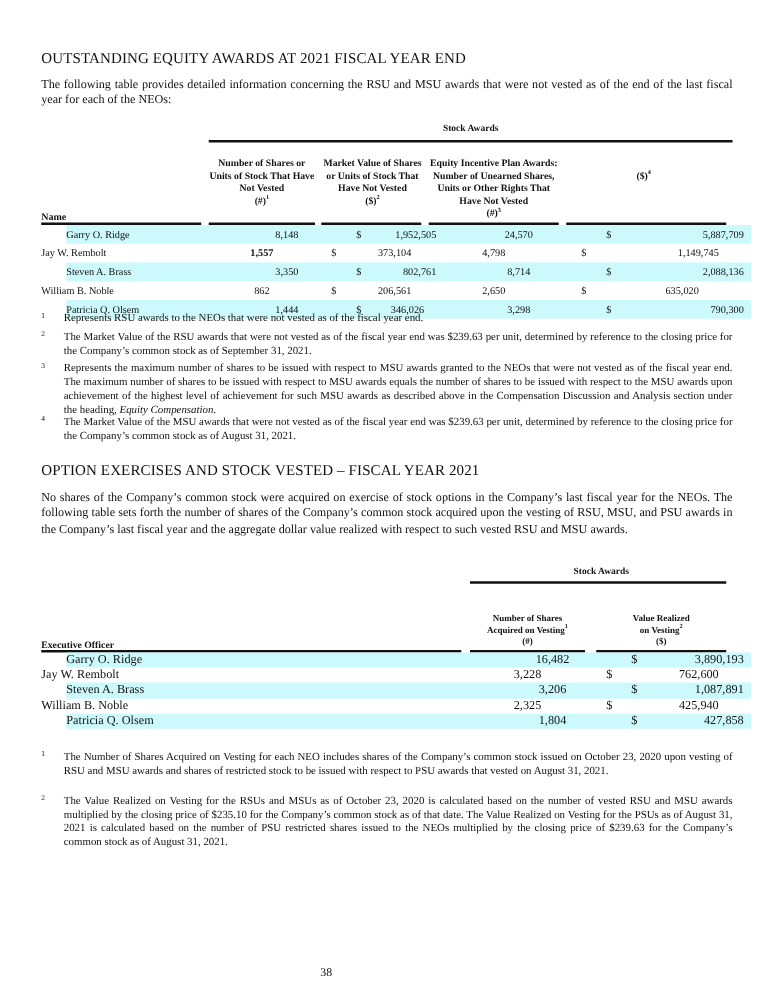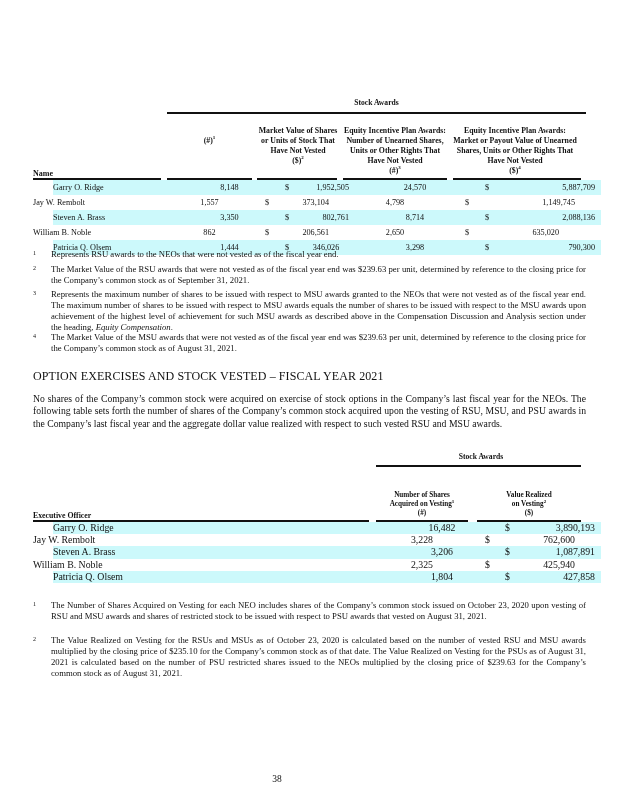--- a/index.html
+++ b/index.html
@@ -25,48 +25,50 @@
   .row { position: absolute; left: 0; height: 15px; }
   .row.shade { background: #ccf9fb; margin-left: 20px; }
   .cell { position: absolute; top: 0; line-height: 15px; white-space: nowrap; }
   .cell.c { text-align: center; }
   .cell.r { text-align: right; }
   .fn { position: absolute; left: 33px; width: 553px; font-size: 8.7px; line-height: 11px; }
   .fn .num { position: absolute; left: 0; top: -1px; font-size: 6px; }
   .fn .txt { position: absolute; left: 18px; width: 535px; text-align: justify; }
   .sup { font-size: 5px; vertical-align: super; line-height: 0; }
   .it { font-style: italic; }
-  .pagenum { position: absolute; left: 16px; width: 522px; top: 774px; text-align: center; font-size: 9.5px; }
+  .pagenum { position: absolute; left: 0; width: 522px; top: 774px; text-align: center; font-size: 9.5px; }
 </style>
 </head>
 <body>
 
 <div class="page">
 
+  <div class="h1">OUTSTANDING EQUITY AWARDS AT 2021 FISCAL YEAR END</div>
+  <div class="para" style="top:62px;">The following table provides detailed information concerning the RSU and MSU awards that were not vested as of the end of the last fiscal year for each of the NEOs:</div>
 
   <div class="t1">
     <div class="sa-header" style="top:6px;">Stock Awards</div>
     <div class="sa-rule" style="left:134px; top:20px; width:419px;"></div>
 
     <div class="namehead" style="top:77px;">Name</div>
 
     <div class="colhead" style="left:134px; top:34px; width:85px;">
-      <br>
+      <span>Number of Shares or Units of Stock That Have Not Vested</span><br>
       <span>(#)</span><span class="sup">1</span>
     </div>
     <div class="colhead" style="left:224px; top:34px; width:82px;">
       <span>Market Value of Shares or Units of Stock That Have Not Vested</span><br>
       <span>($)</span><span class="sup">2</span>
     </div>
     <div class="colhead" style="left:308px; top:34px; width:108px;">
       <span>Equity Incentive Plan Awards: Number of Unearned Shares, Units or Other Rights That Have Not Vested</span><br>
       <span>(#)</span><span class="sup">3</span>
     </div>
     <div class="colhead" style="left:420px; top:34px; width:124px;">
-      <span>Equity Incentive Plan Awards: Market or Payout Value of Unearned Shares, Units or Other Rights That Have Not Vested</span><br>
+      <br>
       <span>($)</span><span class="sup">4</span>
     </div>
 
     <div class="hrule" style="left:0; top:86px; width:128px;"></div>
     <div class="hrule" style="left:134px; top:86px; width:85px;"></div>
     <div class="hrule" style="left:224px; top:86px; width:80px;"></div>
     <div class="hrule" style="left:310px; top:86px; width:104px;"></div>
     <div class="hrule" style="left:420px; top:86px; width:128px;"></div>
 
     <div id="t1-rows">
@@ -74,21 +76,21 @@
           <div class="cell" style="left:0;">Garry O. Ridge</div>
           <div class="cell c" style="left:134px; width:85px;">8,148</div>
           <div class="cell" style="left:232px;">$</div>
           <div class="cell r" style="left:250px; width:46px;">1,952,505</div>
           <div class="cell c" style="left:310px; width:104px;">24,570</div>
           <div class="cell" style="left:432px;">$</div>
           <div class="cell r" style="left:460px; width:82px;">5,887,709</div>
         </div>
         <div class="row" style="top:103px; width:548px;">
           <div class="cell" style="left:0;">Jay W. Rembolt</div>
-          <div class="cell c" style="left:134px; width:85px;">1,557</div>
+          <div class="cell c" style="left:134px; width:85px;font-weight:bold;">1,557</div>
           <div class="cell" style="left:232px;">$</div>
           <div class="cell r" style="left:250px; width:46px;">373,104</div>
           <div class="cell c" style="left:310px; width:104px;">4,798</div>
           <div class="cell" style="left:432px;">$</div>
           <div class="cell r" style="left:460px; width:82px;">1,149,745</div>
         </div>
         <div class="row shade" style="top:118px; width:548px;">
           <div class="cell" style="left:0;">Steven A. Brass</div>
           <div class="cell c" style="left:134px; width:85px;">3,350</div>
           <div class="cell" style="left:232px;">$</div>

